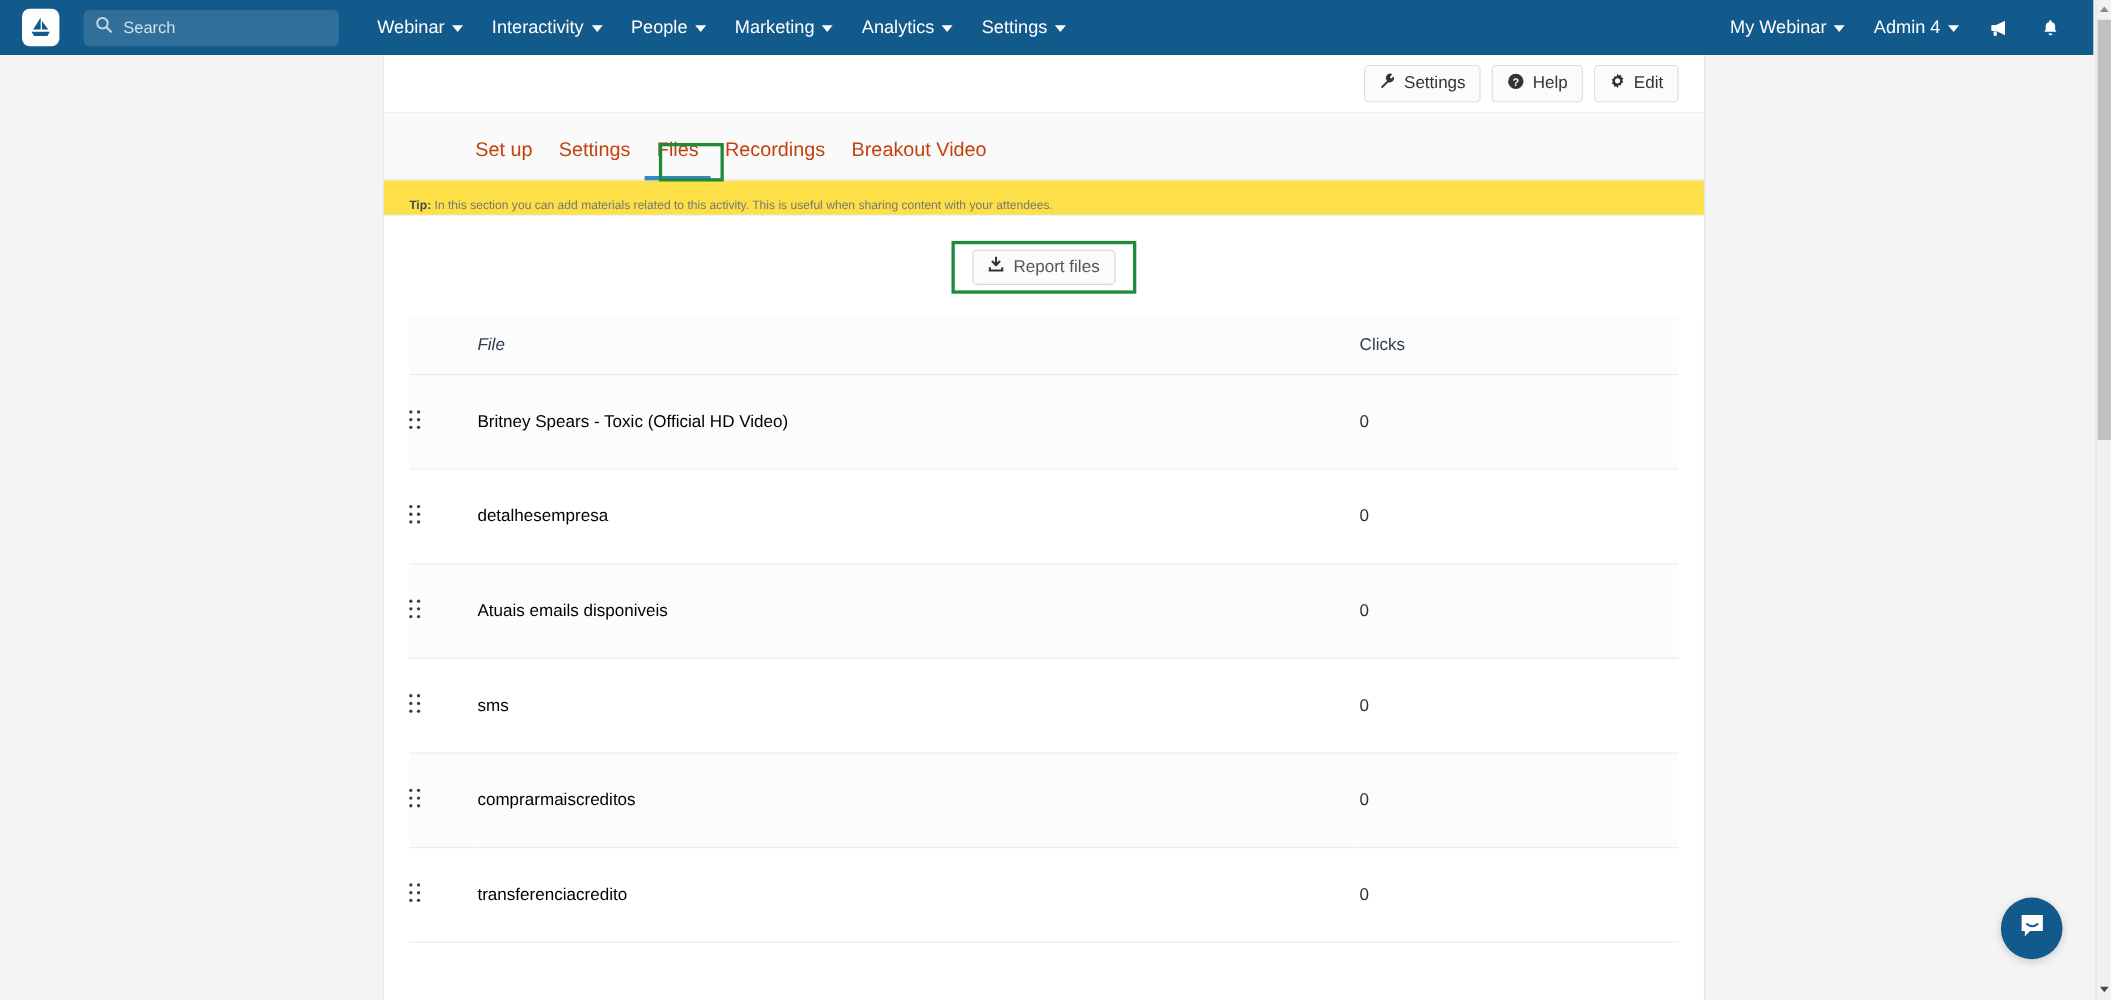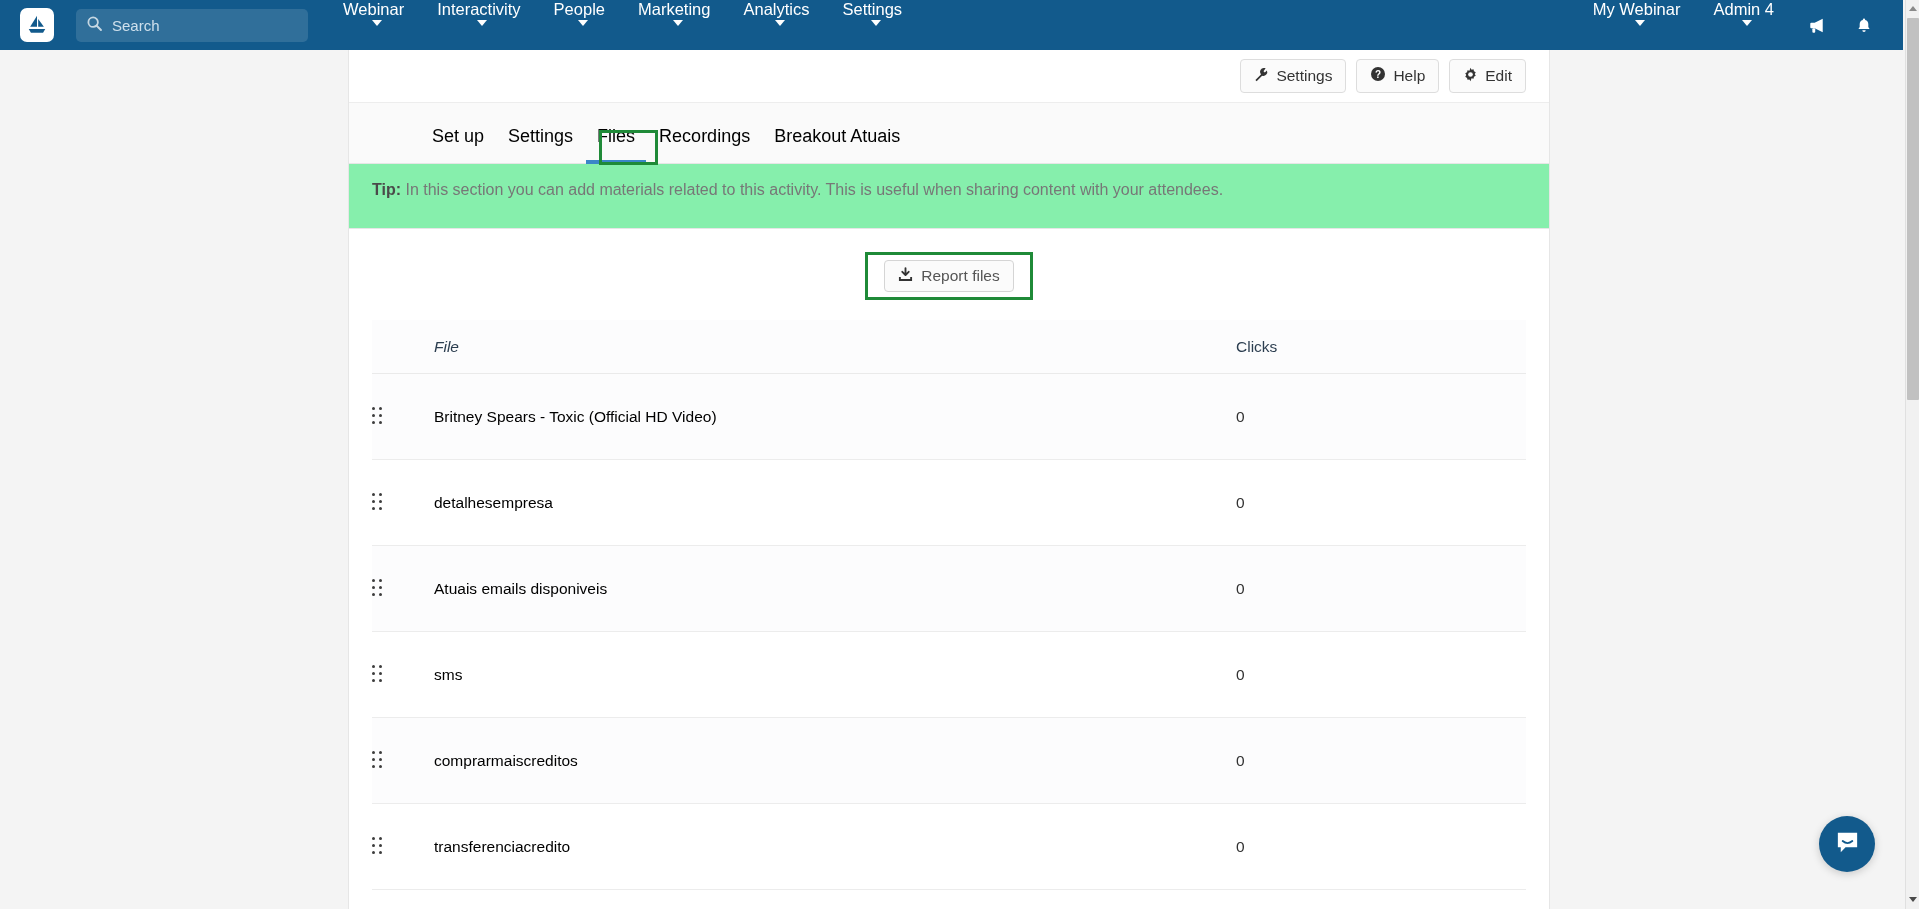--- a/index.html
+++ b/index.html
@@ -44,21 +44,21 @@
     font-family: "Liberation Sans", sans-serif;
     width: 100%;
   }
   #search-input::placeholder { color: #cfe0ec; opacity: 1; }
 
   #nav-items { display: flex; align-items: center; margin-left: 22px; }
   .nav-item {
     display: flex; align-items: center;
     color: #ffffff; font-size: 16.5px;
     padding: 0 13px; height: 50px;
-    cursor: pointer; white-space: nowrap; flex-direction: column;
+    cursor: pointer; white-space: nowrap;
   }
   .nav-item .label { margin-right: 7px; }
   .caret {
     display: inline-block;
     width: 0; height: 0;
     border-left: 5px solid transparent;
     border-right: 5px solid transparent;
     border-top: 6px solid #ffffff;
     position: relative; top: 1px;
   }
@@ -144,45 +144,45 @@
   #tabs-strip {
     height: 62px;
     background: #fafafa;
     border-top: 1px solid #ededed;
     border-bottom: 1px solid #e6e6e6;
     display: flex; align-items: flex-end;
     padding-left: 71px;
     position: relative;
   }
   .tab {
-    font-size: 18px; color: #000000;
+    font-size: 18px; color: #c2410c;
     padding: 0 12px 16px 12px;
     cursor: pointer; white-space: nowrap;
     position: relative;
   }
   .tab.active { }
   .tab.active::after {
     content: ""; position: absolute;
     left: 1px; right: 1px; bottom: -1px;
     height: 4px; background: #3b86c8;
   }
   #tab-files-hl {
     position: absolute;
     left: 599px; top: 130px;
     width: 59px; height: 35px;
     border: 3px solid #1f8a38;
     z-index: 25; pointer-events: none;
   }
 
   
   #tip-bar {
-    background: #86efac;
+    background: #fde047;
     border-bottom: 1px solid #e6e6e6;
-    padding: 17px 0 29px 23px;
-    font-size: 16px; color: #777777;
+    padding: 17px 0 2px 23px;
+    font-size: 11px; color: #777777;
   }
   #tip-bar .tip-label { color: #4a4a4a; font-weight: 600; }
 
   
   #report-area {
     display: flex; align-items: center; justify-content: center;
     padding: 23px 0 20px 0;
     background: #ffffff;
   }
   #report-wrap {
@@ -371,21 +371,21 @@
     <div class="tab">
       <span>Settings</span>
     </div>
     <div class="tab active">
       <span>Files</span>
     </div>
     <div class="tab">
       <span>Recordings</span>
     </div>
     <div class="tab">
-      <span>Breakout Atuais</span>
+      <span>Breakout Video</span>
     </div>
   </div>
 
   <div id="tip-bar">
     <span class="tip-label">Tip:</span><span> In this section you can add materials related to this activity. This is useful when sharing content with your attendees.</span>
   </div>
 
   <div id="report-area">
     <div id="report-wrap">
       <div id="report-btn">

